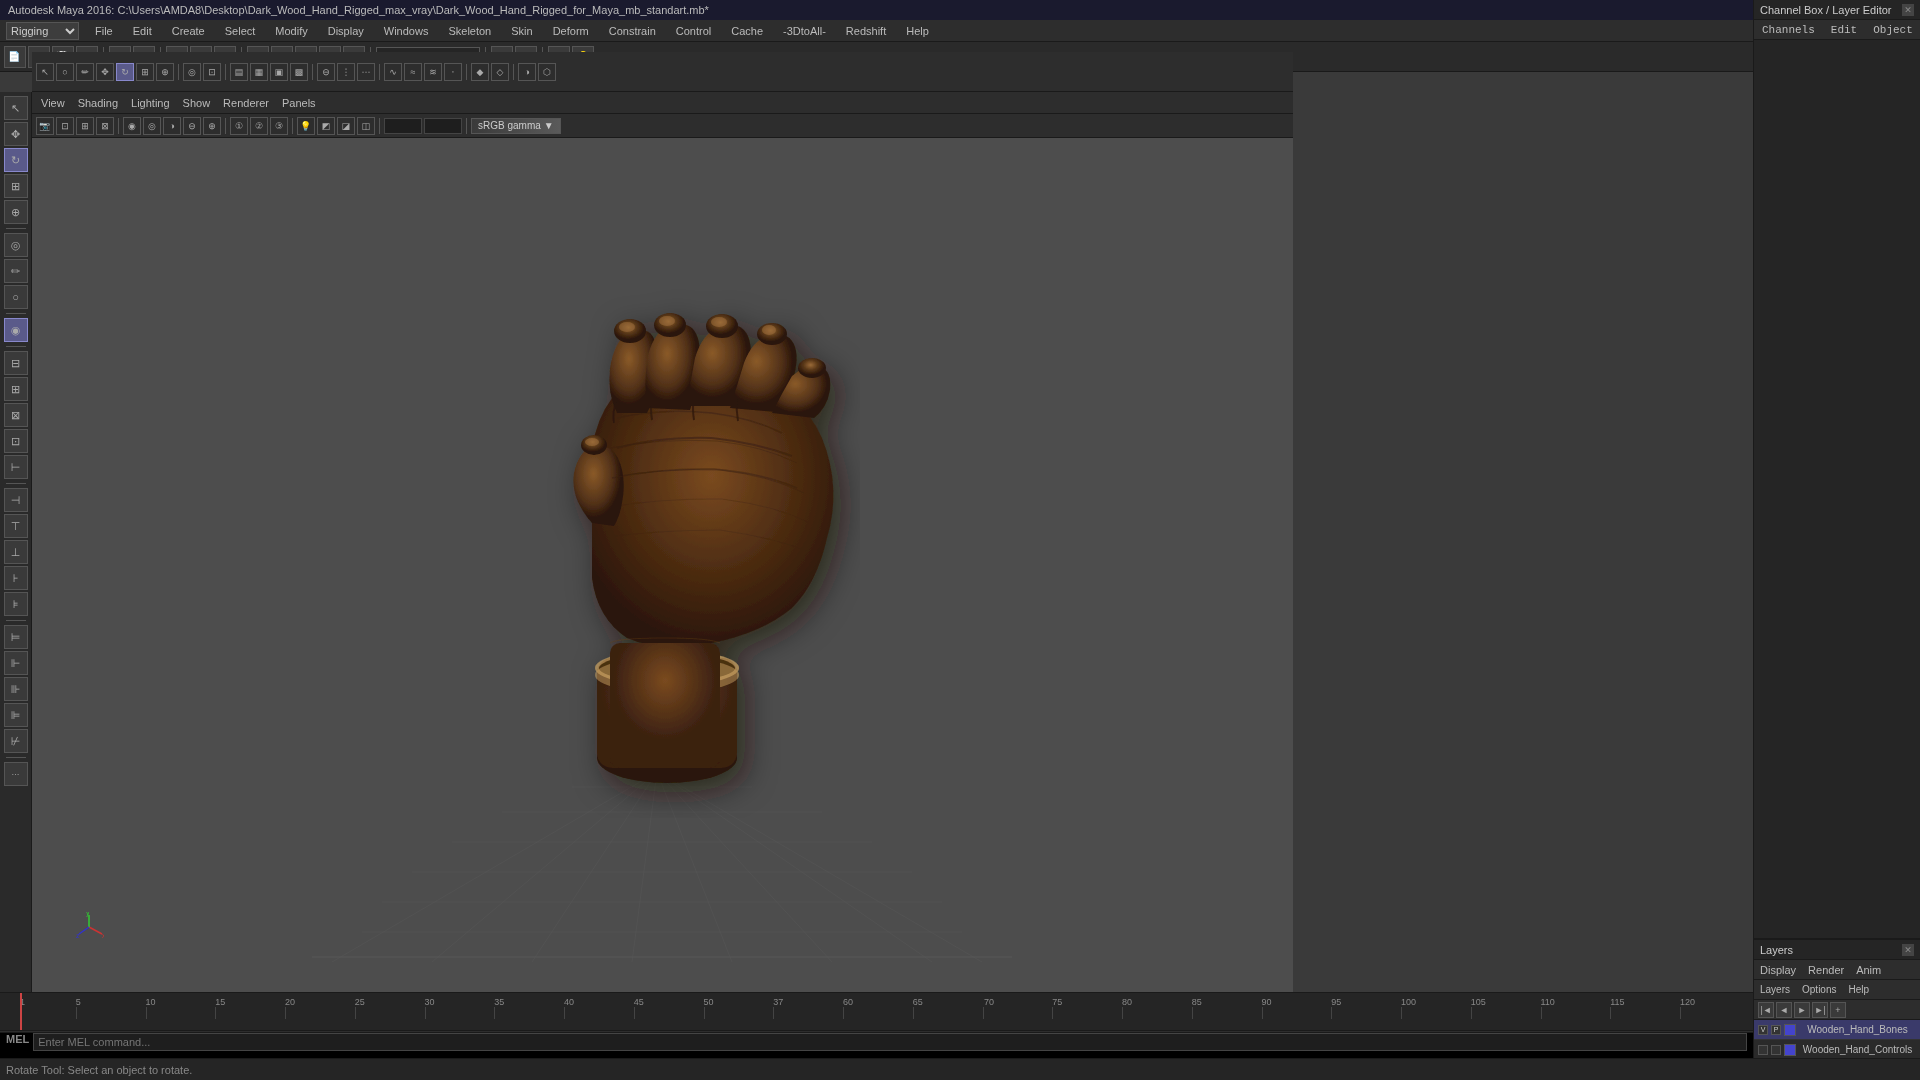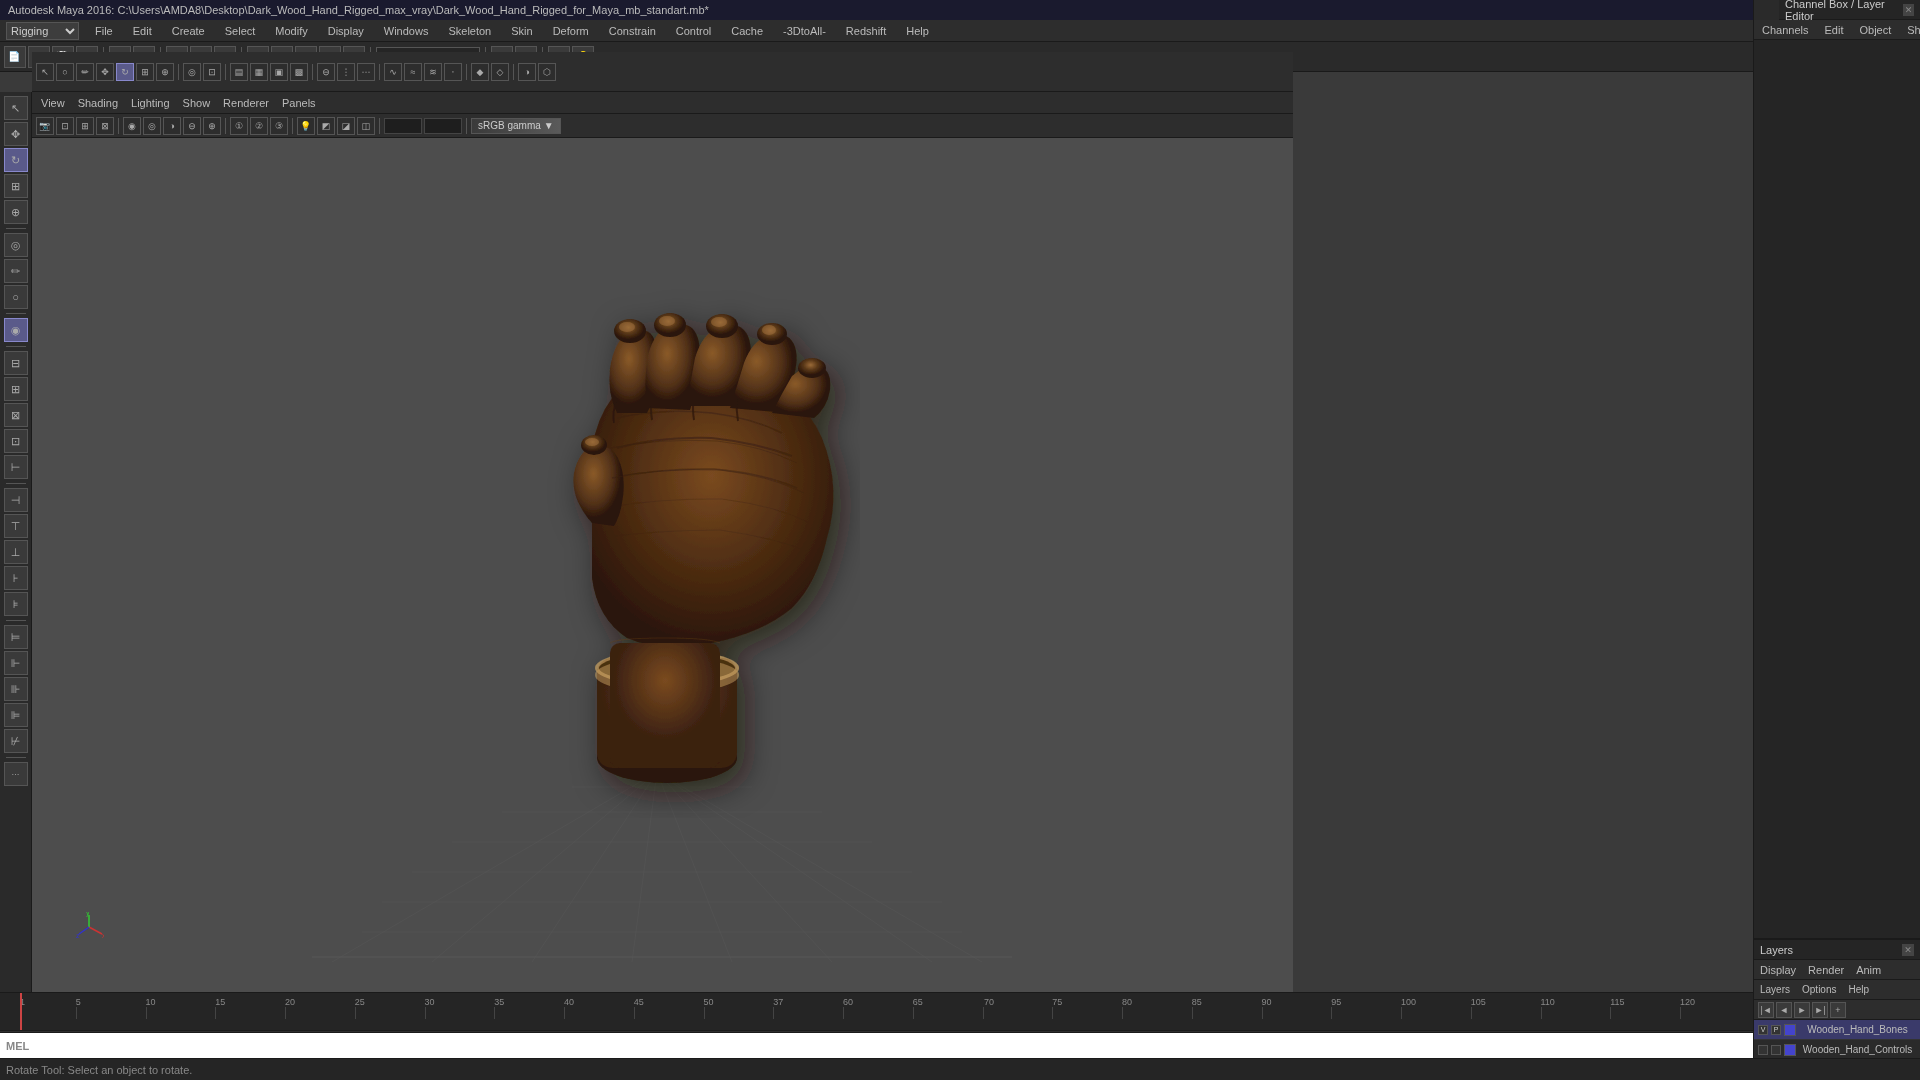--- a/index.html
+++ b/index.html
@@ -178,35 +178,35 @@
     }
 
     #right-panel-header {
       height: 20px;
       background: #252525;
       display: flex;
       align-items: center;
       justify-content: space-between;
       padding: 0 6px;
       border-bottom: 1px solid #1a1a1a;
-      margin-left: 25px;
     }
 
     #channel-box-tabs {
       display: flex;
       height: 20px;
       background: #2d2d2d;
       border-bottom: 1px solid #1a1a1a;
     }
     .cb-tab {
       padding: 0 8px;
       display: flex; align-items: center;
       font-size: 11px;
       cursor: pointer;
       color: #bbb;
+      font-family: Liberation Mono, monospace;
     }
 
     #channel-box-content {
       flex: 1;
       background: #252525;
     }
 
     #layer-panel-header {
       height: 20px;
       background: #252525;
@@ -359,24 +359,24 @@
       height: 30px;
     }
 
     
     #mel-bar {
       position: absolute;
       bottom: 22px;
       left: 0;
       width: 1753px;
       height: 26px;
-      background: #ffffff;
+      background: #000000;
       border-top: 1px solid #1a1a1a;
       display: flex;
-      align-items: center;
+      align-items: flex-start;
       padding: 0 6px;
       gap: 4px;
     }
     #mel-input {
       flex: 1;
       height: 18px;
       background: #1e1e1e;
       border: 1px solid #444;
       color: #ccc;
       font-size: 11px;
@@ -927,17 +927,18 @@
   <div class="toolbar-label" style="min-width:120px; font-size:10px; cursor:pointer;">No Anim Layer</div>
 
   <div class="toolbar-label" style="min-width:110px; font-size:10px; cursor:pointer;">No Character Set</div>
 
   <button class="pb-btn" style="font-size:8px;">⚙</button>
   <button class="pb-btn" style="font-size:8px;">+</button>
 </div>
 
 <div id="mel-bar">
   <span style="color:#888; font-size:11px; font-weight:bold;">MEL</span>
+  <input type="text" id="mel-input" placeholder="Enter MEL command..." style="">
 </div>
 
 <div id="status-bar">
   <span style="color:#888; font-size:11px;">Rotate Tool: Select an object to rotate.</span>
 </div>
 
 </body></html>

